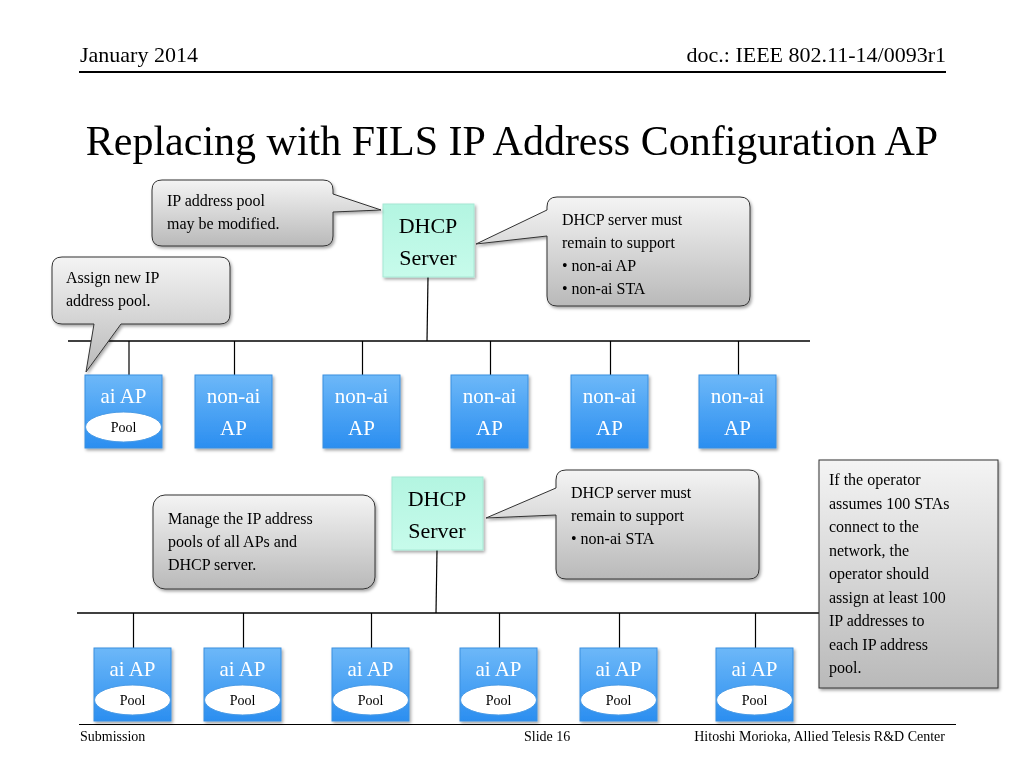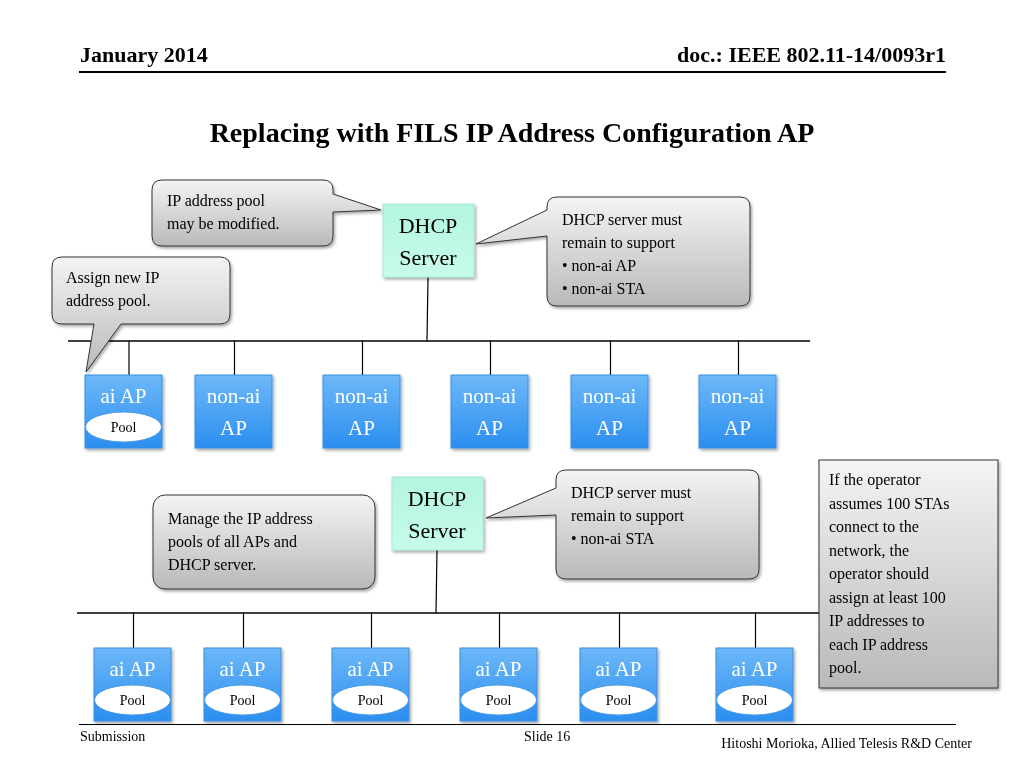--- a/index.html
+++ b/index.html
@@ -1,28 +1,28 @@
 <!DOCTYPE html>
 <html><head>
 <meta charset="utf-8">
 <style>
   html, body { margin:0; padding:0; background:#ffffff; }
   body { width:1024px; height:768px; position:relative; overflow:hidden;
          font-family: "Liberation Serif", "DejaVu Serif", serif; color:#000; }
-  .hdr { position:absolute; top:42px; font-size:22px; font-weight:bold; }
+  .hdr { position:absolute; top:42px; font-size:22px; font-weight:normal; }
   #hdr-left { left:80px; }
   #hdr-right { right:78px;margin-left:40px; }
   #hdr-rule { position:absolute; left:79px; top:71px; width:867px; height:2px; background:#000; }
   #title { position:absolute; left:0; width:1024px; top:117px; text-align:center;
-           font-size:28px; font-weight:bold; }
+           font-size:42px; font-weight:normal; }
   #foot-rule { position:absolute; left:79px; top:724px; width:877px; height:1px; background:#000; }
   .foot { position:absolute; top:729px; font-size:14px;text-align:center; }
   #foot-left { left:80px; }
   #foot-mid { left:488px;margin-left:36px; }
-  #foot-right { right:52px;margin-top:7px; }
+  #foot-right { right:79px; }
   svg#diagram { position:absolute; left:0; top:0; }
   svg text { font-family: "Liberation Serif", "DejaVu Serif", serif; }
 </style>
 </head>
 <body>
 
 <div class="hdr" id="hdr-left">January 2014</div>
 <div class="hdr" id="hdr-right">doc.: IEEE 802.11-14/0093r1</div>
 <div id="hdr-rule"></div>
 <div id="title">Replacing with FILS IP Address Configuration AP</div>

